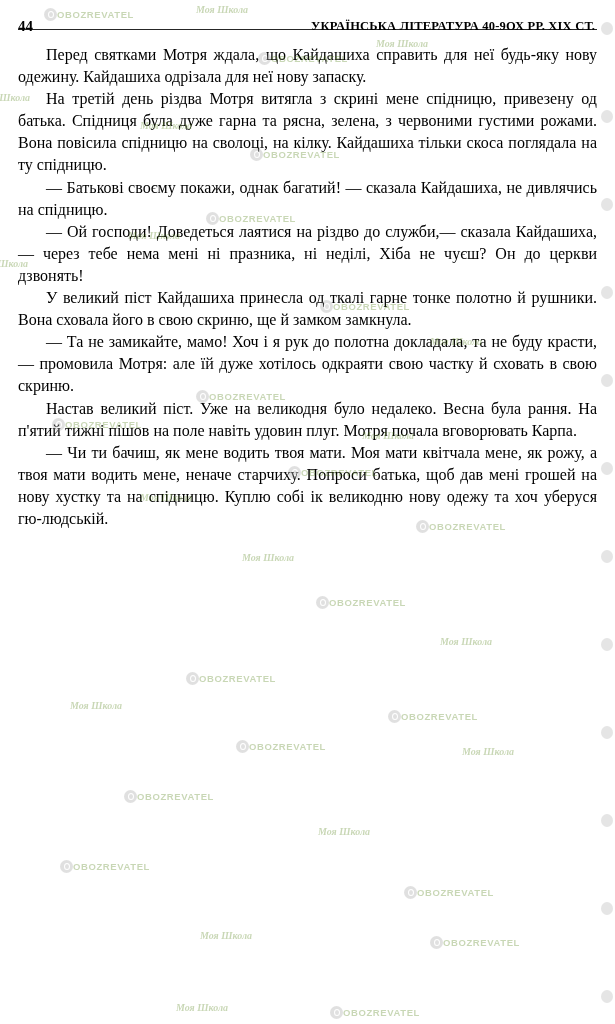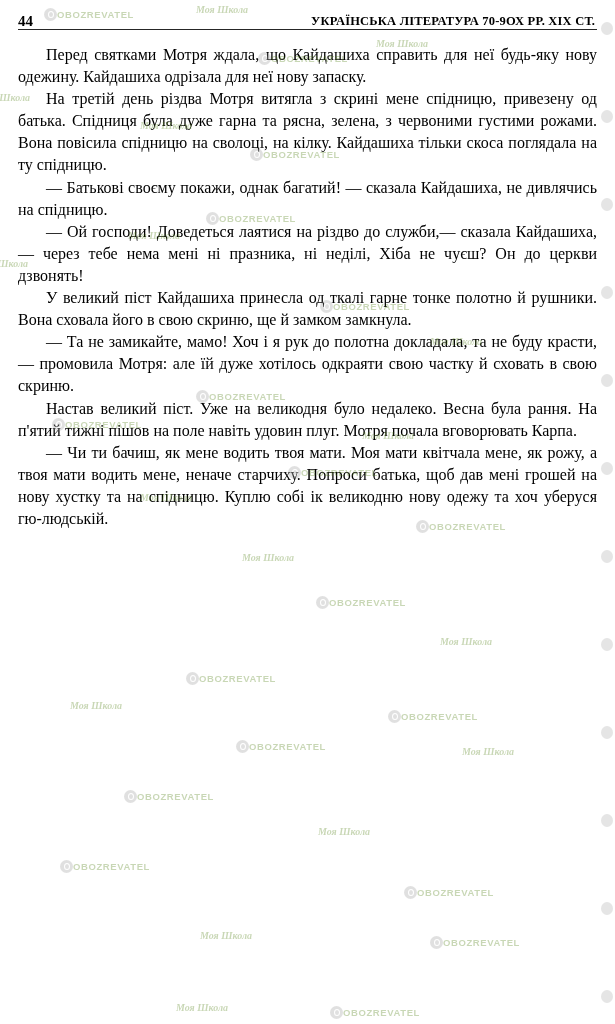--- a/index.html
+++ b/index.html
@@ -22,21 +22,21 @@
     height: 1024px;
     box-sizing: border-box;
     padding: 8px 18px 10px 18px;
   }
 
   
   .header {
     position: relative;
     height: 26px;
     display: flex;
-    align-items: center;
+    align-items: flex-end;
     justify-content: space-between;
   }
   .page-number {
     font-family: "Liberation Serif", serif;
     font-weight: bold;
     font-size: 15px;
     line-height: 16px;
     letter-spacing: 0px;
   }
   .running-title {
@@ -268,21 +268,21 @@
       <div class="edge-mark" style="top: 550px;"></div>
       <div class="edge-mark" style="top: 638px;"></div>
       <div class="edge-mark" style="top: 726px;"></div>
       <div class="edge-mark" style="top: 814px;"></div>
       <div class="edge-mark" style="top: 902px;"></div>
       <div class="edge-mark" style="top: 990px;"></div>
     </div>
 
   <div class="header">
     <div class="page-number">44</div>
-    <div class="running-title">УКРАЇНСЬКА ЛІТЕРАТУРА 70-9ОХ РР. XIX СТ.</div>
+    <div class="running-title">УКРАЇНСЬКА ЛІТЕРАТУРА 40-9ОХ РР. XIX СТ.</div>
     <div class="header-rule"></div>
   </div>
 
   <div class="body-text" id="body-text">
       <p>Перед святками Мотря ждала, що Кайдашиха справить для неї будь-яку нову одежину. Кайдашиха одрізала для неї нову запаску.</p>
       <p>На третій день різдва Мотря витягла з скрині мене спідницю, привезену од батька. Спідниця була дуже гарна та рясна, зелена, з червоними густими рожами. Вона повісила спідницю на сволоці, на кілку. Кайдашиха тільки скоса поглядала на ту спідницю.</p>
       <p class="dialogue">— Батькові своєму покажи, однак багатий! — сказала Кайдашиха, не дивлячись на спідницю.</p>
       <p class="dialogue">— Ой господи! Доведеться лаятися на різдво до служби,— сказала Кайдашиха,— через тебе нема мені ні празника, ні неділі, Хіба не чуєш? Он до церкви дзвонять!</p>
       <p>У великий піст Кайдашиха принесла од ткалі гарне тонке полотно й рушники. Вона сховала його в свою скриню, ще й замком замкнула.</p>
       <p class="dialogue">— Та не замикайте, мамо! Хоч і я рук до полотна докладала, та не буду красти,— промовила Мотря: але їй дуже хотілось одкраяти свою частку й сховать в свою скриню.</p>

